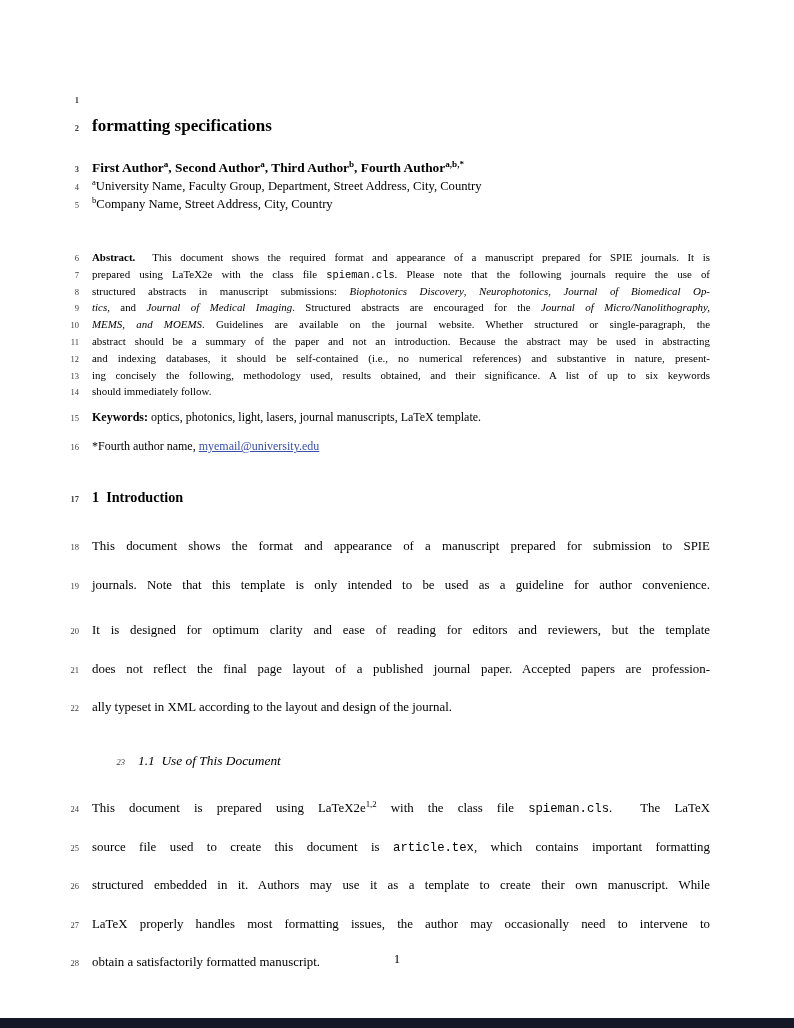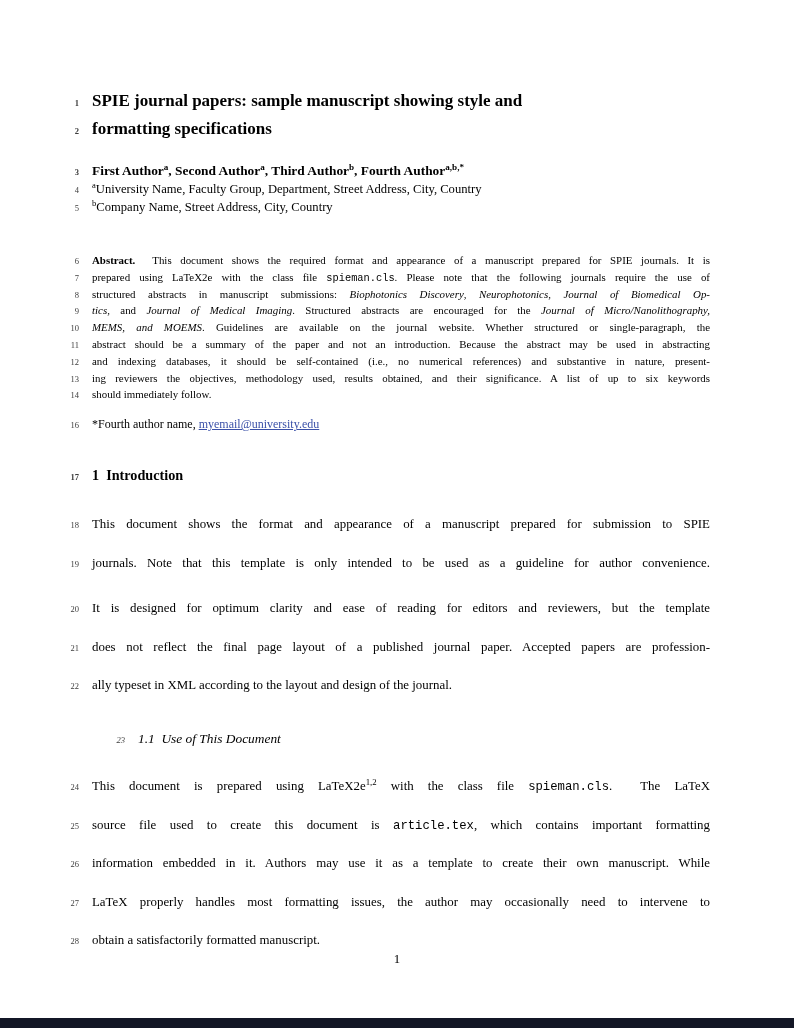--- a/index.html
+++ b/index.html
@@ -65,21 +65,20 @@
     height: 10px;
   }
 </style>
 </head>
 <body>
 
 <div class="page">
   <div class="lines">
       <div class="line l-title">
         <span class="lineno" style="color: rgb(60, 60, 60);">1</span>
-        <span class="content"><span>SPIE journal papers: sample manuscript showing style and</span></span>
       </div>
       <div class="line l-title">
         <span class="lineno" style="color: rgb(60, 60, 60);">2</span>
         <span class="content"><span>formatting specifications</span></span>
       </div>
       <div class="line l-author">
         <span class="lineno" style="color: rgb(60, 60, 60);">3</span>
         <span class="content"><span>First Author</span><span class="seg-sup">a</span><span>, Second Author</span><span class="seg-sup">a</span><span>, Third Author</span><span class="seg-sup">b</span><span>, Fourth Author</span><span class="seg-sup">a,b,*</span></span>
       </div>
       <div class="line l-affil">
@@ -113,25 +112,29 @@
       <div class="line l-abstract">
         <span class="lineno" style="color: rgb(60, 60, 60);">11</span>
         <span class="content"><span>abstract should be a summary of the paper and not an introduction. Because the abstract may be used in abstracting</span></span>
       </div>
       <div class="line l-abstract">
         <span class="lineno" style="color: rgb(60, 60, 60);">12</span>
         <span class="content"><span>and indexing databases, it should be self-contained (i.e., no numerical references) and substantive in nature, present-</span></span>
       </div>
       <div class="line l-abstract">
         <span class="lineno" style="color: rgb(60, 60, 60);">13</span>
-        <span class="content"><span>ing reviewers the objectives, methodology used, results obtained, and their significance. A list of up to six keywords</span></span>
+        <span class="content"><span>ing concisely the following, methodology used, results obtained, and their significance. A list of up to six keywords</span></span>
       </div>
       <div class="line l-abstract end">
         <span class="lineno" style="color: rgb(60, 60, 60);">14</span>
         <span class="content"><span>should immediately follow.</span></span>
+      </div>
+      <div class="line l-keywords">
+        <span class="lineno" style="color: rgb(60, 60, 60);">15</span>
+        <span class="content"><span class="seg-b">Keywords:</span><span> optics, photonics, light, lasers, journal manuscripts, LaTeX template.</span></span>
       </div>
       <div class="line l-email">
         <span class="lineno" style="color: rgb(60, 60, 60);">16</span>
         <span class="content"><span>*Fourth author name,&nbsp;</span><a href="#" class="seg-link" style="color: rgb(58, 80, 168);">myemail@university.edu</a></span>
       </div>
       <div class="line l-section">
         <span class="lineno" style="color: rgb(60, 60, 60);">17</span>
         <span class="content"><span>1&nbsp;&nbsp;Introduction</span></span>
       </div>
       <div class="line l-body">
@@ -161,21 +164,21 @@
       <div class="line l-body">
         <span class="lineno" style="color: rgb(60, 60, 60);">24</span>
         <span class="content"><span>This document is prepared using LaTeX2e</span><span class="seg-sup">1,2</span><span> with the class file </span><span class="seg-m">spieman.cls</span><span>.&nbsp; The LaTeX</span></span>
       </div>
       <div class="line l-body">
         <span class="lineno" style="color: rgb(60, 60, 60);">25</span>
         <span class="content"><span>source file used to create this document is </span><span class="seg-m">article.tex</span><span>, which contains important formatting</span></span>
       </div>
       <div class="line l-body">
         <span class="lineno" style="color: rgb(60, 60, 60);">26</span>
-        <span class="content"><span>information embedded in it. Authors may use it as a template to create their own manuscript. While</span></span>
+        <span class="content"><span>structured embedded in it. Authors may use it as a template to create their own manuscript. While</span></span>
       </div>
       <div class="line l-body">
         <span class="lineno" style="color: rgb(60, 60, 60);">27</span>
         <span class="content"><span>LaTeX properly handles most formatting issues, the author may occasionally need to intervene to</span></span>
       </div>
       <div class="line l-body end">
         <span class="lineno" style="color: rgb(60, 60, 60);">28</span>
         <span class="content"><span>obtain a satisfactorily formatted manuscript.</span></span>
       </div>
     </div>

